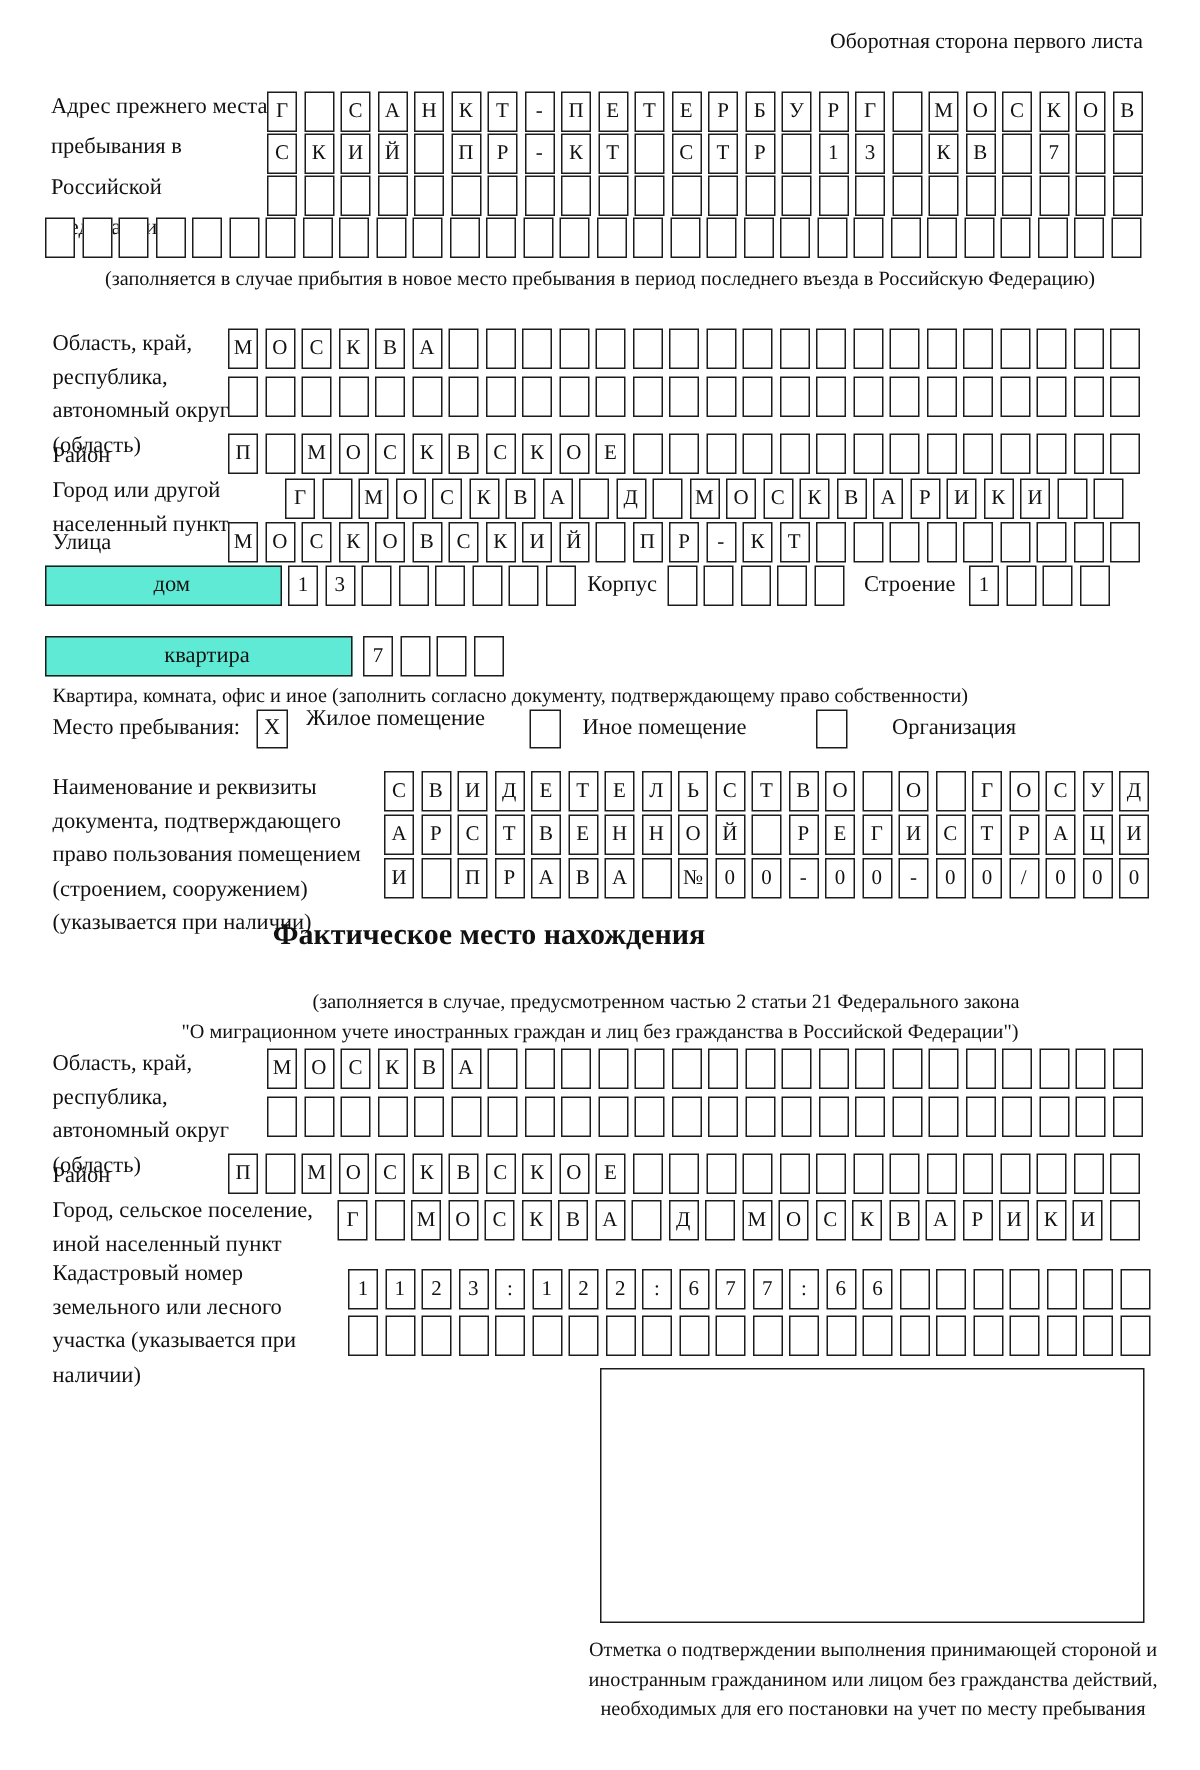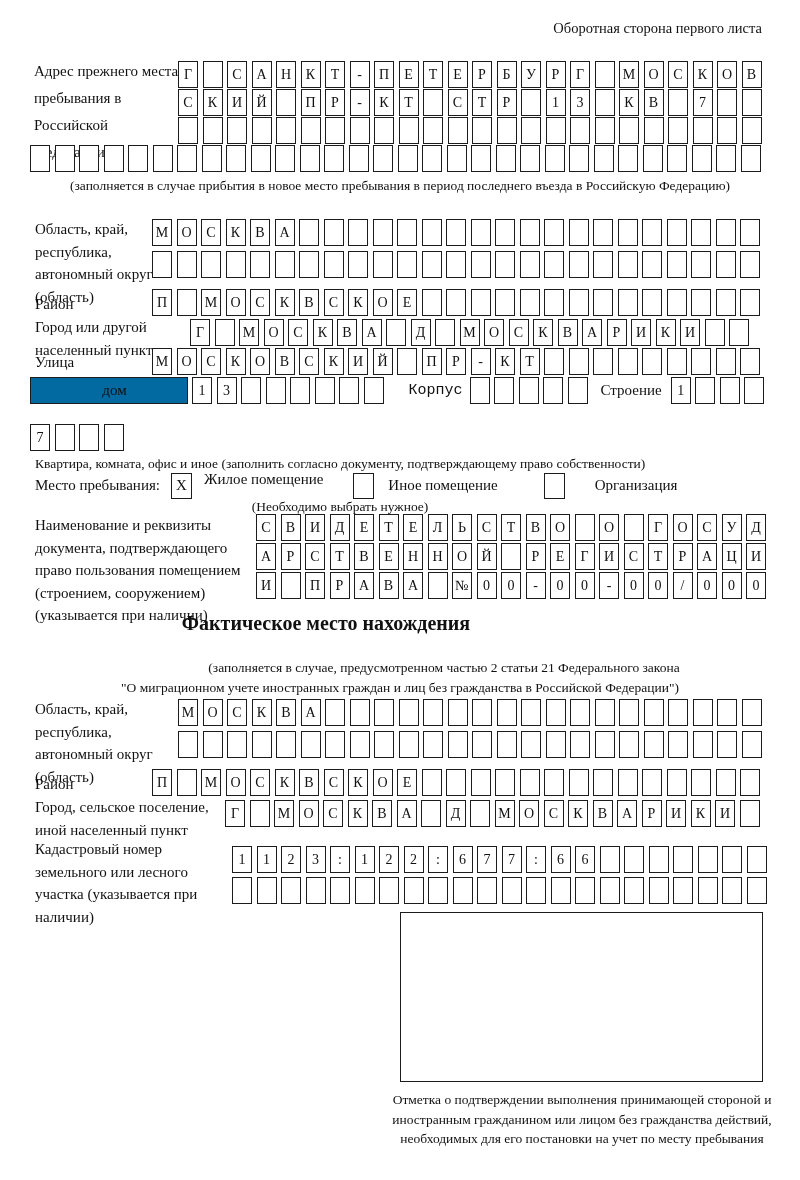--- a/index.html
+++ b/index.html
@@ -15,21 +15,21 @@
   .hdr{font-weight:bold;font-size:16px;}
   .center{text-align:center;}
   .cells{display:flex;gap:4.5px;}
   .cell{
     box-sizing:border-box;flex:0 0 20px;width:20px;height:27px;
     border:1.6px solid #1c1c1c;display:flex;align-items:center;justify-content:center;
     font-size:14px;line-height:1;background:#fff;
   }
   .labelbox{
     box-sizing:border-box;border:1.6px solid #1c1c1c;height:27px;
-    display:flex;align-items:center;justify-content:center;font-size:15px;background:#0369a1;padding-left:11px;
+    display:flex;align-items:center;justify-content:center;font-size:15px;background:#5eead4;padding-left:11px;
   }
   .inline-row{display:flex;align-items:center;}
   .checkbox{
     box-sizing:border-box;width:21px;height:26px;border:1.6px solid #1c1c1c;
     display:flex;align-items:center;justify-content:center;font-size:15px;background:#fff;
   }
   .bigbox{box-sizing:border-box;border:1.7px solid #1c1c1c;background:#fff;}
   .inline-lbl{font-size:15px;white-space:nowrap;}
 </style>
 </head>
@@ -299,57 +299,57 @@
     <div class="cells">
         <span class="cell">1</span>
         <span class="cell">3</span>
         <span class="cell"></span>
         <span class="cell"></span>
         <span class="cell"></span>
         <span class="cell"></span>
         <span class="cell"></span>
         <span class="cell"></span>
       </div>
-    <span class="inline-lbl" style="margin:0 7px 0 25px;font-family:Liberation Mono, monospace;">Корпус</span>
+    <span class="inline-lbl" style="margin:0 7px 0 8px;">Корпус</span>
     <div class="cells">
         <span class="cell"></span>
         <span class="cell"></span>
         <span class="cell"></span>
         <span class="cell"></span>
         <span class="cell"></span>
       </div>
     <span class="inline-lbl" style="margin:0 9px 0 13px;">Строение</span>
     <div class="cells">
         <span class="cell">1</span>
         <span class="cell"></span>
         <span class="cell"></span>
         <span class="cell"></span>
       </div>
   </div>
 
   <div class="abs inline-row" style="left:30px;top:424px;">
+    <div class="labelbox" style="width:205px;margin-right:7px;">квартира</div>
     <div class="cells">
         <span class="cell">7</span>
         <span class="cell"></span>
         <span class="cell"></span>
         <span class="cell"></span>
       </div>
   </div>
   <div class="abs note" style="left:35px;top:454px;">Квартира, комната, офис и иное (заполнить согласно документу, подтверждающему право собственности)</div>
 
   <div class="abs inline-row" style="left:35px;top:471px;">
     <span class="inline-lbl" style="margin-right:11px;">Место пребывания:</span>
     <span class="checkbox">X</span>
     <span class="inline-lbl" style="margin:0 30px 12px 12px;">Жилое помещение</span>
     <span class="checkbox"></span>
     <span class="inline-lbl" style="margin:0 46px 0 14px;">Иное помещение</span>
     <span class="checkbox"></span>
     <span class="inline-lbl" style="margin-left:30px;">Организация</span>
   </div>
-  <div class="abs note center" style="left:140px;top:497px;width:400px;">(Необходимо выбрать нужное)</div>
 
   <div class="abs lbl" style="left:35px;top:514px;width:225px;">Наименование и реквизиты документа, подтверждающего право пользования помещением (строением, сооружением) (указывается при наличии)</div>
   <div class="abs cells" style="left:256px;top:514px;">
       <span class="cell">С</span>
       <span class="cell">В</span>
       <span class="cell">И</span>
       <span class="cell">Д</span>
       <span class="cell">Е</span>
       <span class="cell">Т</span>
       <span class="cell">Е</span>

